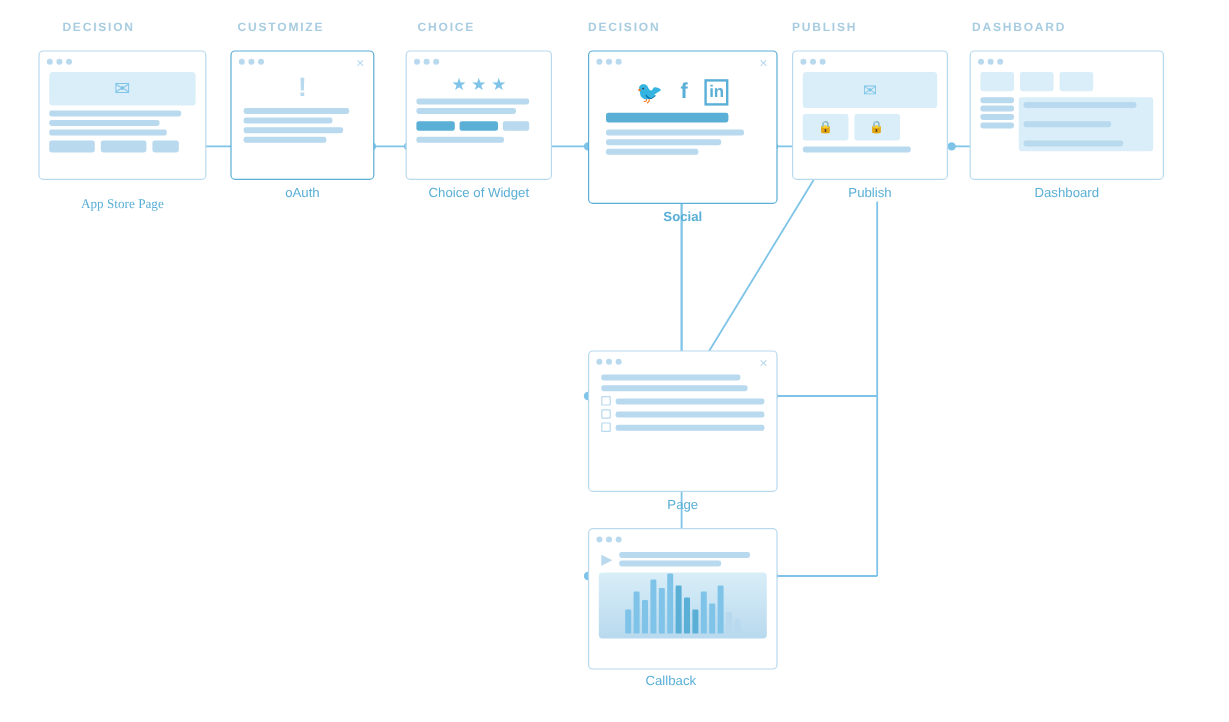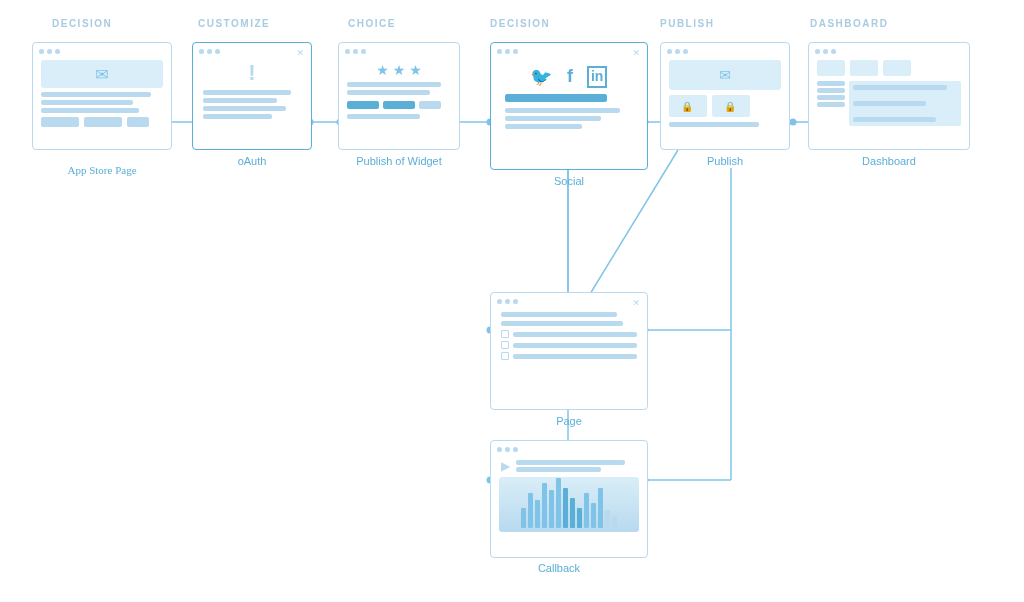--- a/index.html
+++ b/index.html
@@ -228,21 +228,21 @@
     <div style="display:flex; gap:4px; margin:6px 8px 0;">
       <div class="card-bar-solid" style="height:8px; width:32px;"></div>
       <div class="card-bar-solid" style="height:8px; width:32px;"></div>
       <div class="card-bar" style="height:8px; width:22px;"></div>
     </div>
 
     <div style="margin:5px 8px;">
       <div class="card-bar" style="height:5px; width:70%;"></div>
     </div>
   </div>
-  <div class="card-label" style="left:330px; top:155px; width:138px;">Publish of Widget</div>
+  <div class="card-label" style="left:330px; top:155px; width:138px;">Choice of Widget</div>
 
   <div class="card" style="left:490px; top:42px; width:158px; height:128px; border-color:#5aafd6;">
     <div class="card-close">✕</div>
     <div style="display:flex; gap:3px; padding:6px 6px 4px;">
       <div class="card-dot"></div>
       <div class="card-dot"></div>
       <div class="card-dot"></div>
     </div>
 
     <div style="display:flex; justify-content:center; gap:14px; margin:8px 0 6px;">
@@ -254,21 +254,21 @@
     <div style="margin:4px 14px;">
       <div class="card-bar-solid" style="height:8px; width:80%;"></div>
     </div>
 
     <div style="margin:6px 14px;">
       <div class="card-bar" style="height:5px; width:90%; margin-bottom:3px;"></div>
       <div class="card-bar" style="height:5px; width:75%; margin-bottom:3px;"></div>
       <div class="card-bar" style="height:5px; width:60%;"></div>
     </div>
   </div>
-  <div class="card-label" style="left:490px; top:175px; width:158px;">Social</div>
+  <div class="card-label" style="left:490px; top:175px; width:158px;font-weight:bold;">Social</div>
 
   <div class="card" style="left:660px; top:42px; width:130px; height:108px;">
     <div style="display:flex; gap:3px; padding:6px 6px 4px;">
       <div class="card-dot"></div>
       <div class="card-dot"></div>
       <div class="card-dot"></div>
     </div>
 
     <div style="margin:2px 8px; height:30px; background:#d9eef8; border-radius:3px; display:flex; align-items:center; justify-content:center;">
       <span style="font-size:14px; color:#7fc4e8;">✉</span>

